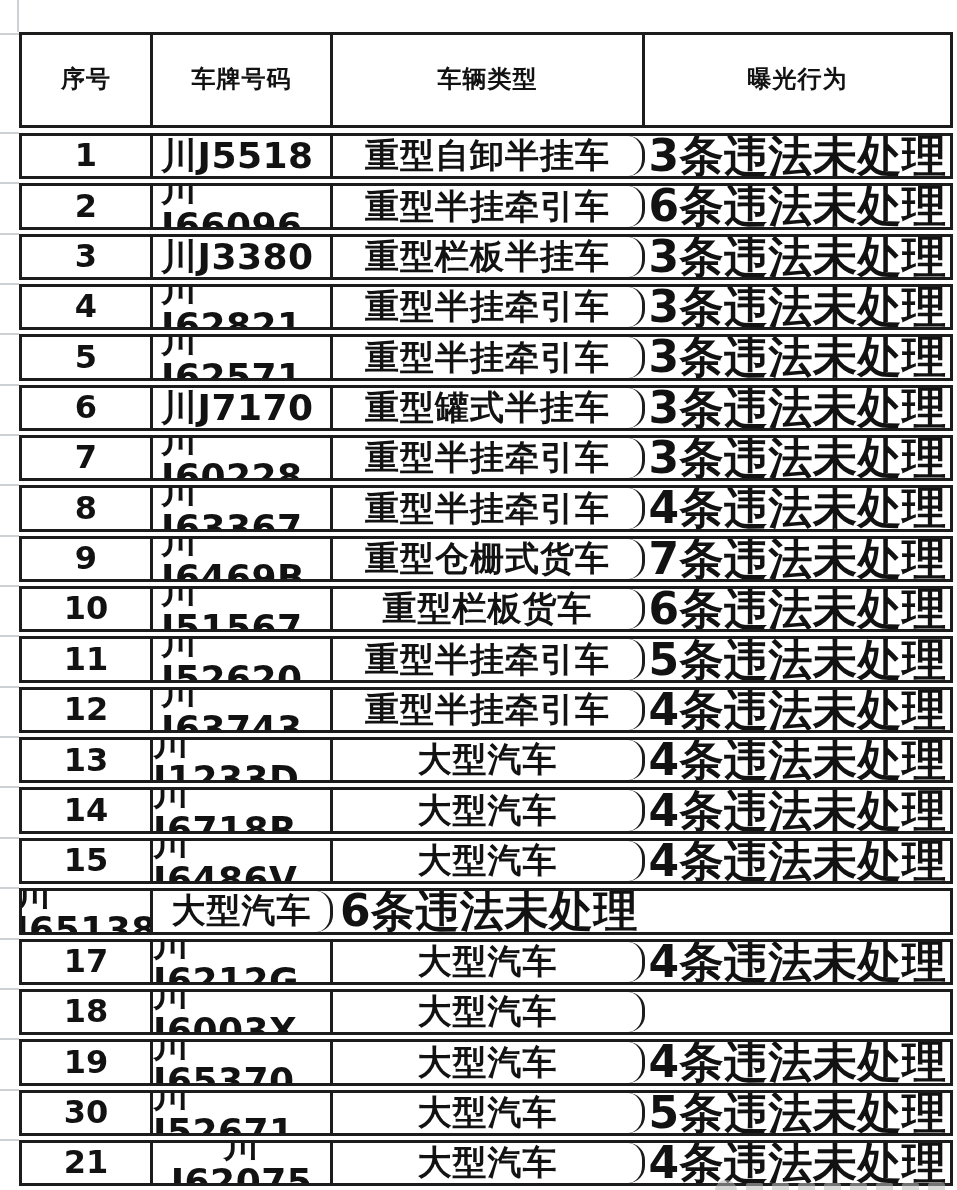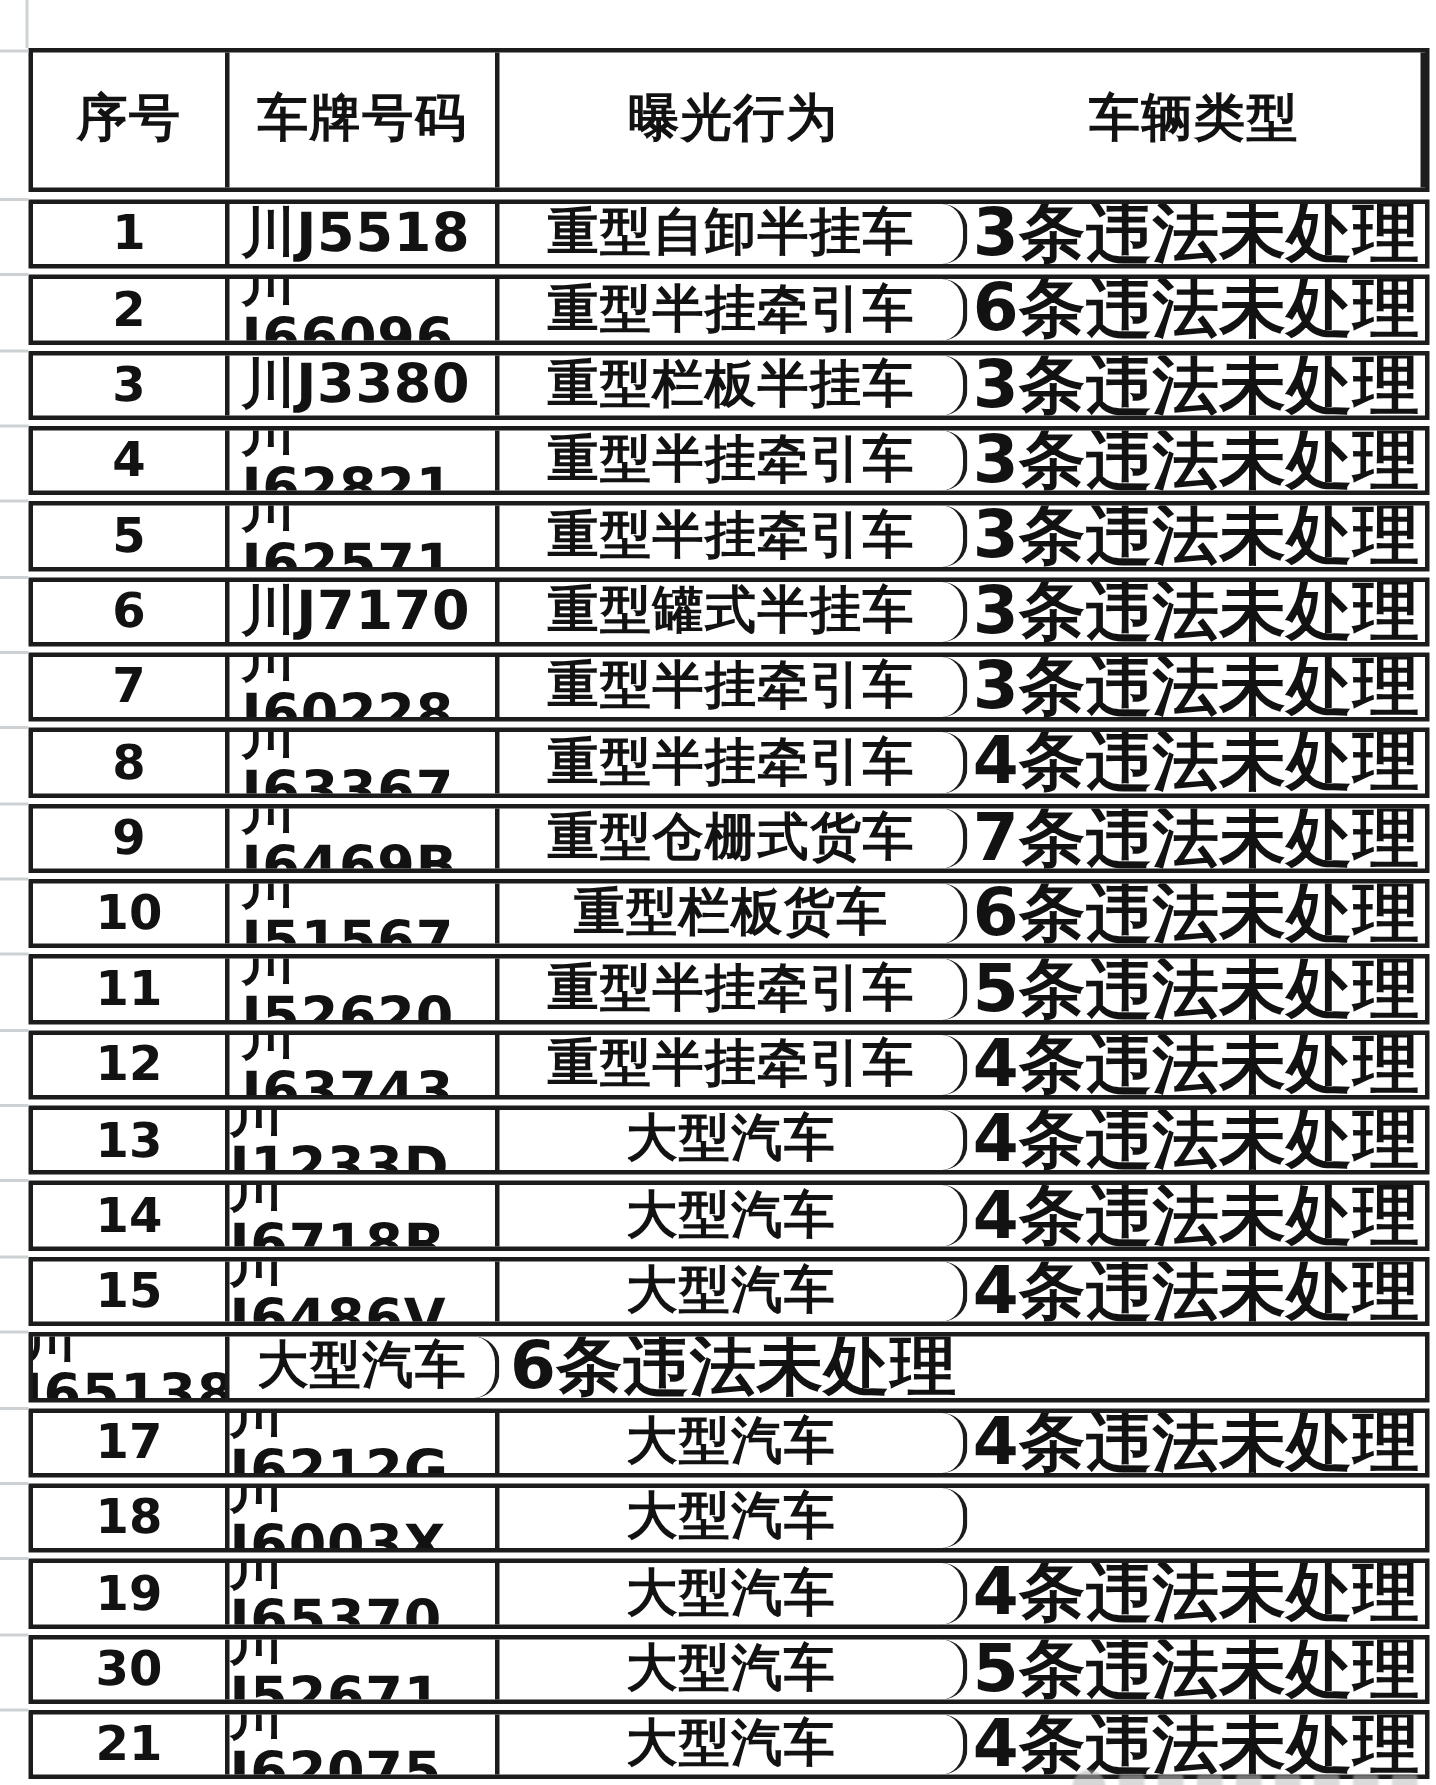--- a/index.html
+++ b/index.html
@@ -31,41 +31,41 @@
   .header-row,.row{
     position:relative;
     width:934px;
     border:3px solid var(--table-border);
     display:grid;
     grid-template-columns:131px 180px 312px auto;
     background:#fff;
   }
   .header-row{height:96px;margin-bottom:5px;}
   .row{height:46.35px;margin-bottom:4px;}
-  .row:last-child{margin-bottom:0;}
+  .row:last-child{margin-bottom:0;text-align:center;}
 
   
   .header-row::before,.row::before{
     content:"";
     position:absolute;
     left:-22px;top:-4px;
     width:19px;height:2px;
     background:var(--gridline);
   }
   .header-row::before{top:-2px;}
 
   .cell{
     display:flex;align-items:center;justify-content:center;
     overflow:hidden;
     font-weight:700;
     line-height:1.05;
   }
   .cell.b-right{border-right:3px solid var(--table-border);}
 
-  .hcell{font-size:34px;letter-spacing:1px;}
+  .hcell{font-size:24px;letter-spacing:1px;}
 
   .c-no{font-size:32px;}
   .c-plate{
     font-size:36px;
     justify-content:flex-start;
     padding-left:8px;
     letter-spacing:0.5px;
   }
   
   #rows .row:nth-child(n+13) .c-plate{justify-content:center;padding-left:0;}
@@ -95,22 +95,22 @@
 
 <div class="stage">
 
   <div class="vline"></div>
 
   <div class="table">
 
     <div class="header-row">
       <div class="cell hcell b-right">序号</div>
       <div class="cell hcell b-right">车牌号码</div>
+      <div class="cell hcell b-right">车辆类型</div>
       <div class="cell hcell">曝光行为</div>
-      <div class="cell hcell b-right">车辆类型</div>
     </div>
 
     <div id="rows">
   <div class="row">
     <div class="cell c-no b-right">1</div>
     <div class="cell c-plate b-right">川J5518</div>
     <div class="cell c-type b-right">重型自卸半挂车</div>
     <div class="cell c-beh">3条违法未处理</div>
   </div>
 

